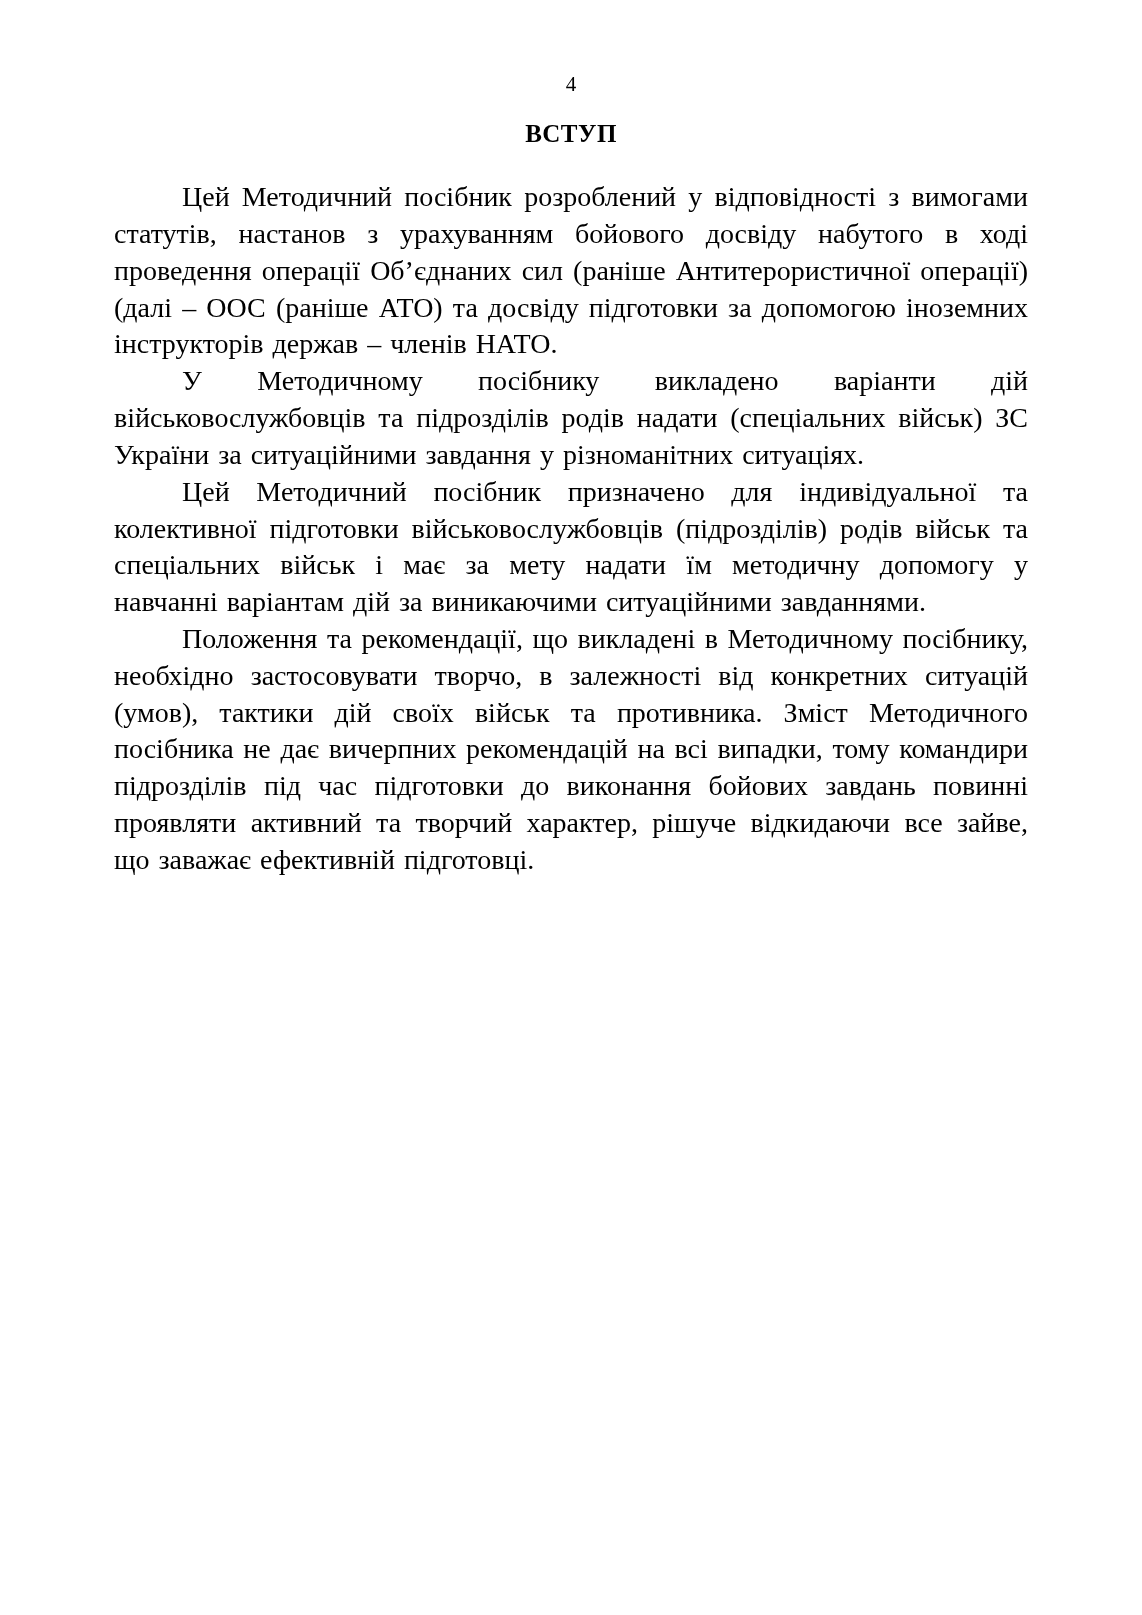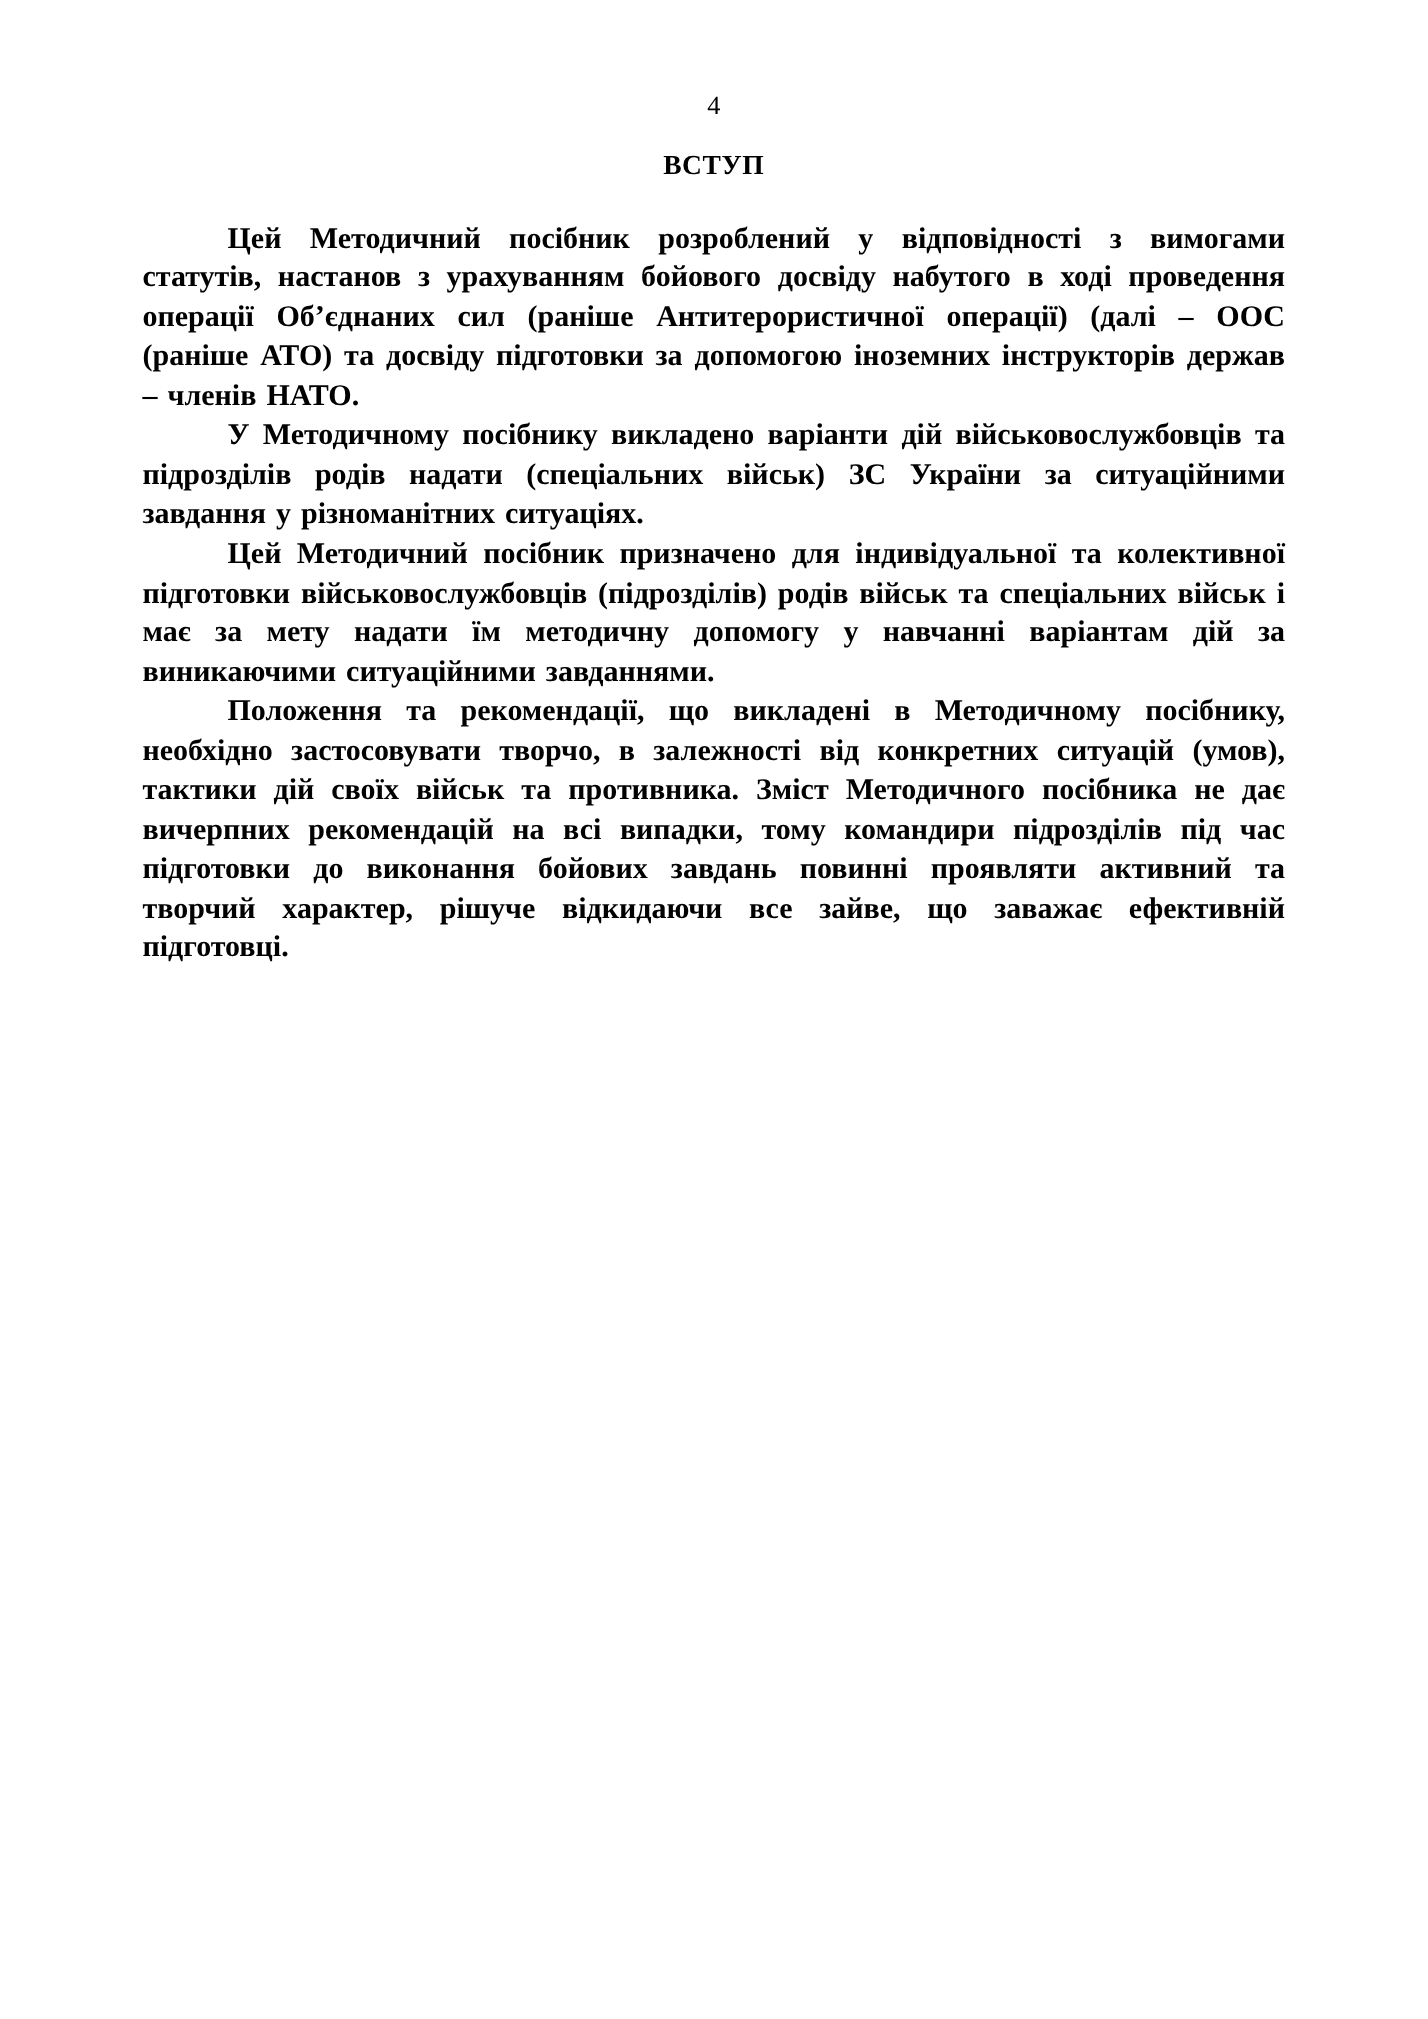--- a/index.html
+++ b/index.html
@@ -21,34 +21,33 @@
       overflow: hidden;
     }
     .page-number {
       text-align: center;
       font-size: 21px;
       line-height: 1.2;
       margin: 0 0 22px 0;
     }
     .doc-title {
       text-align: center;
-      font-size: 22px;
+      font-size: 25px;
       font-weight: bold;
       line-height: 1.2;
       margin: 0 0 30px 0;
       letter-spacing: 0.5px;
     }
     .body-text p {
       margin: 0;
-      font-size: 24px;
+      font-size: 28px;
       line-height: 1.315;
       text-align: justify;
       text-indent: 68px;
       word-spacing: 2px;
-      font-weight: bold;
     }
   </style>
 </head>
 <body>
 
 <div class="page">
   <div class="page-number">4</div>
 
   <h1 class="doc-title">ВСТУП</h1>
 

